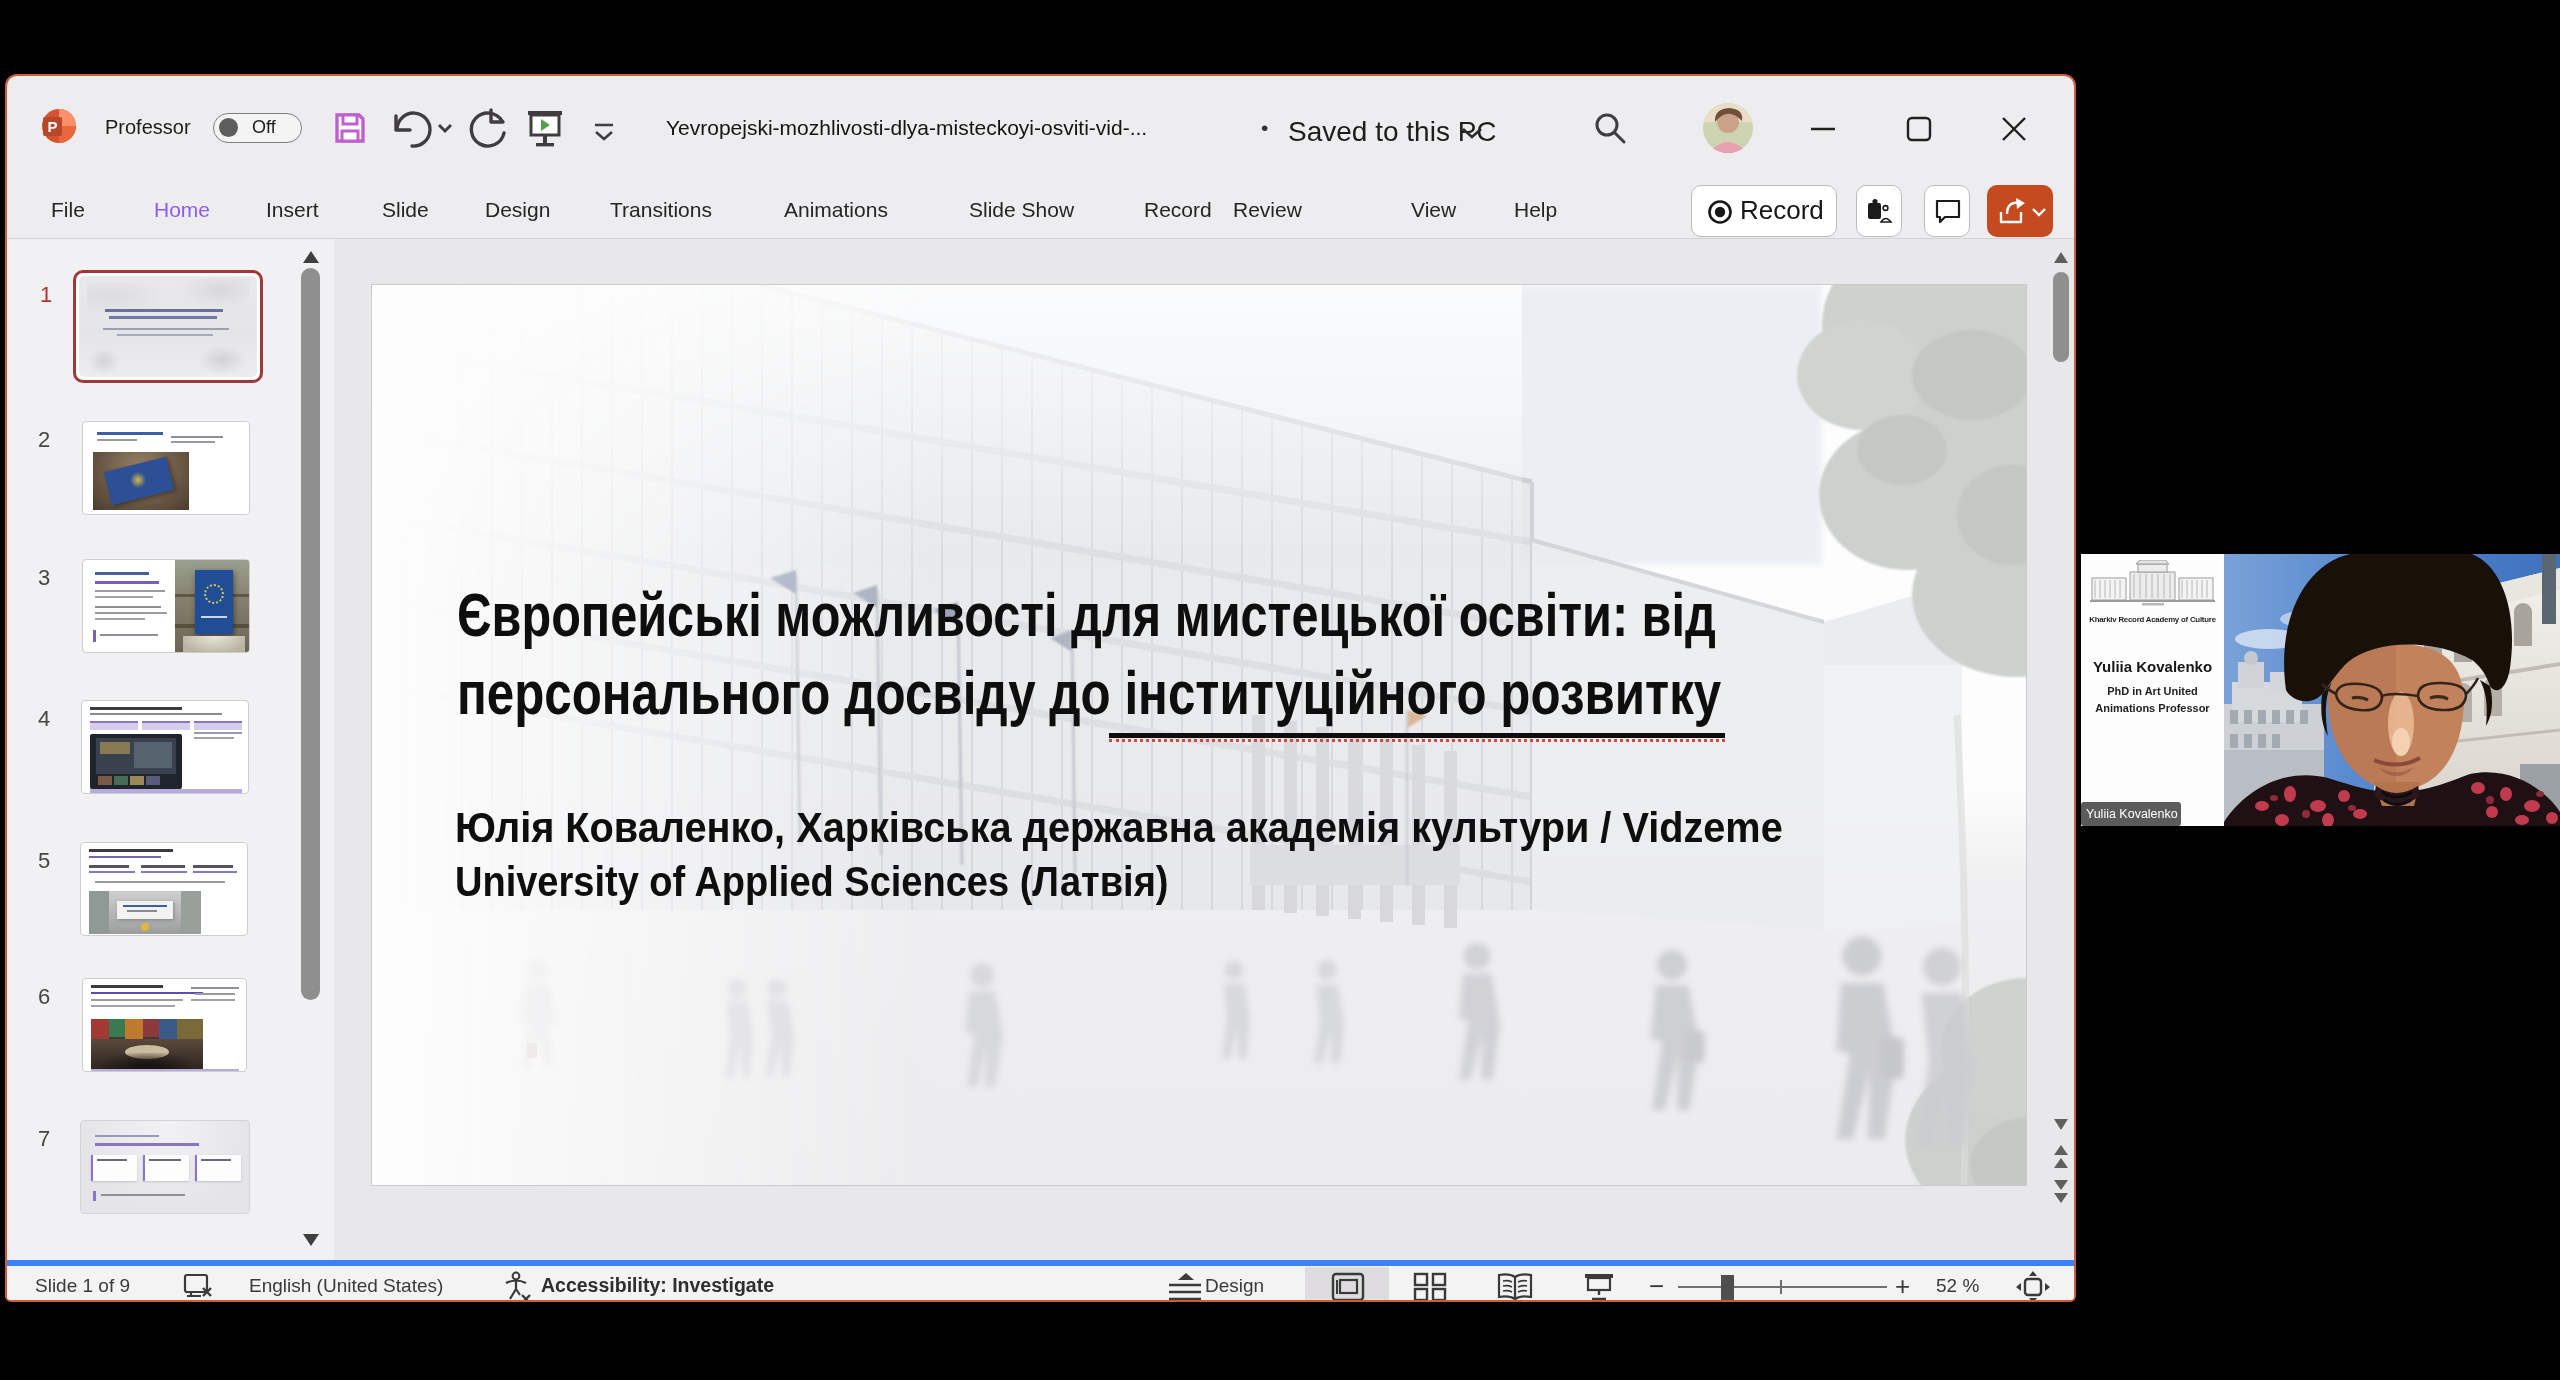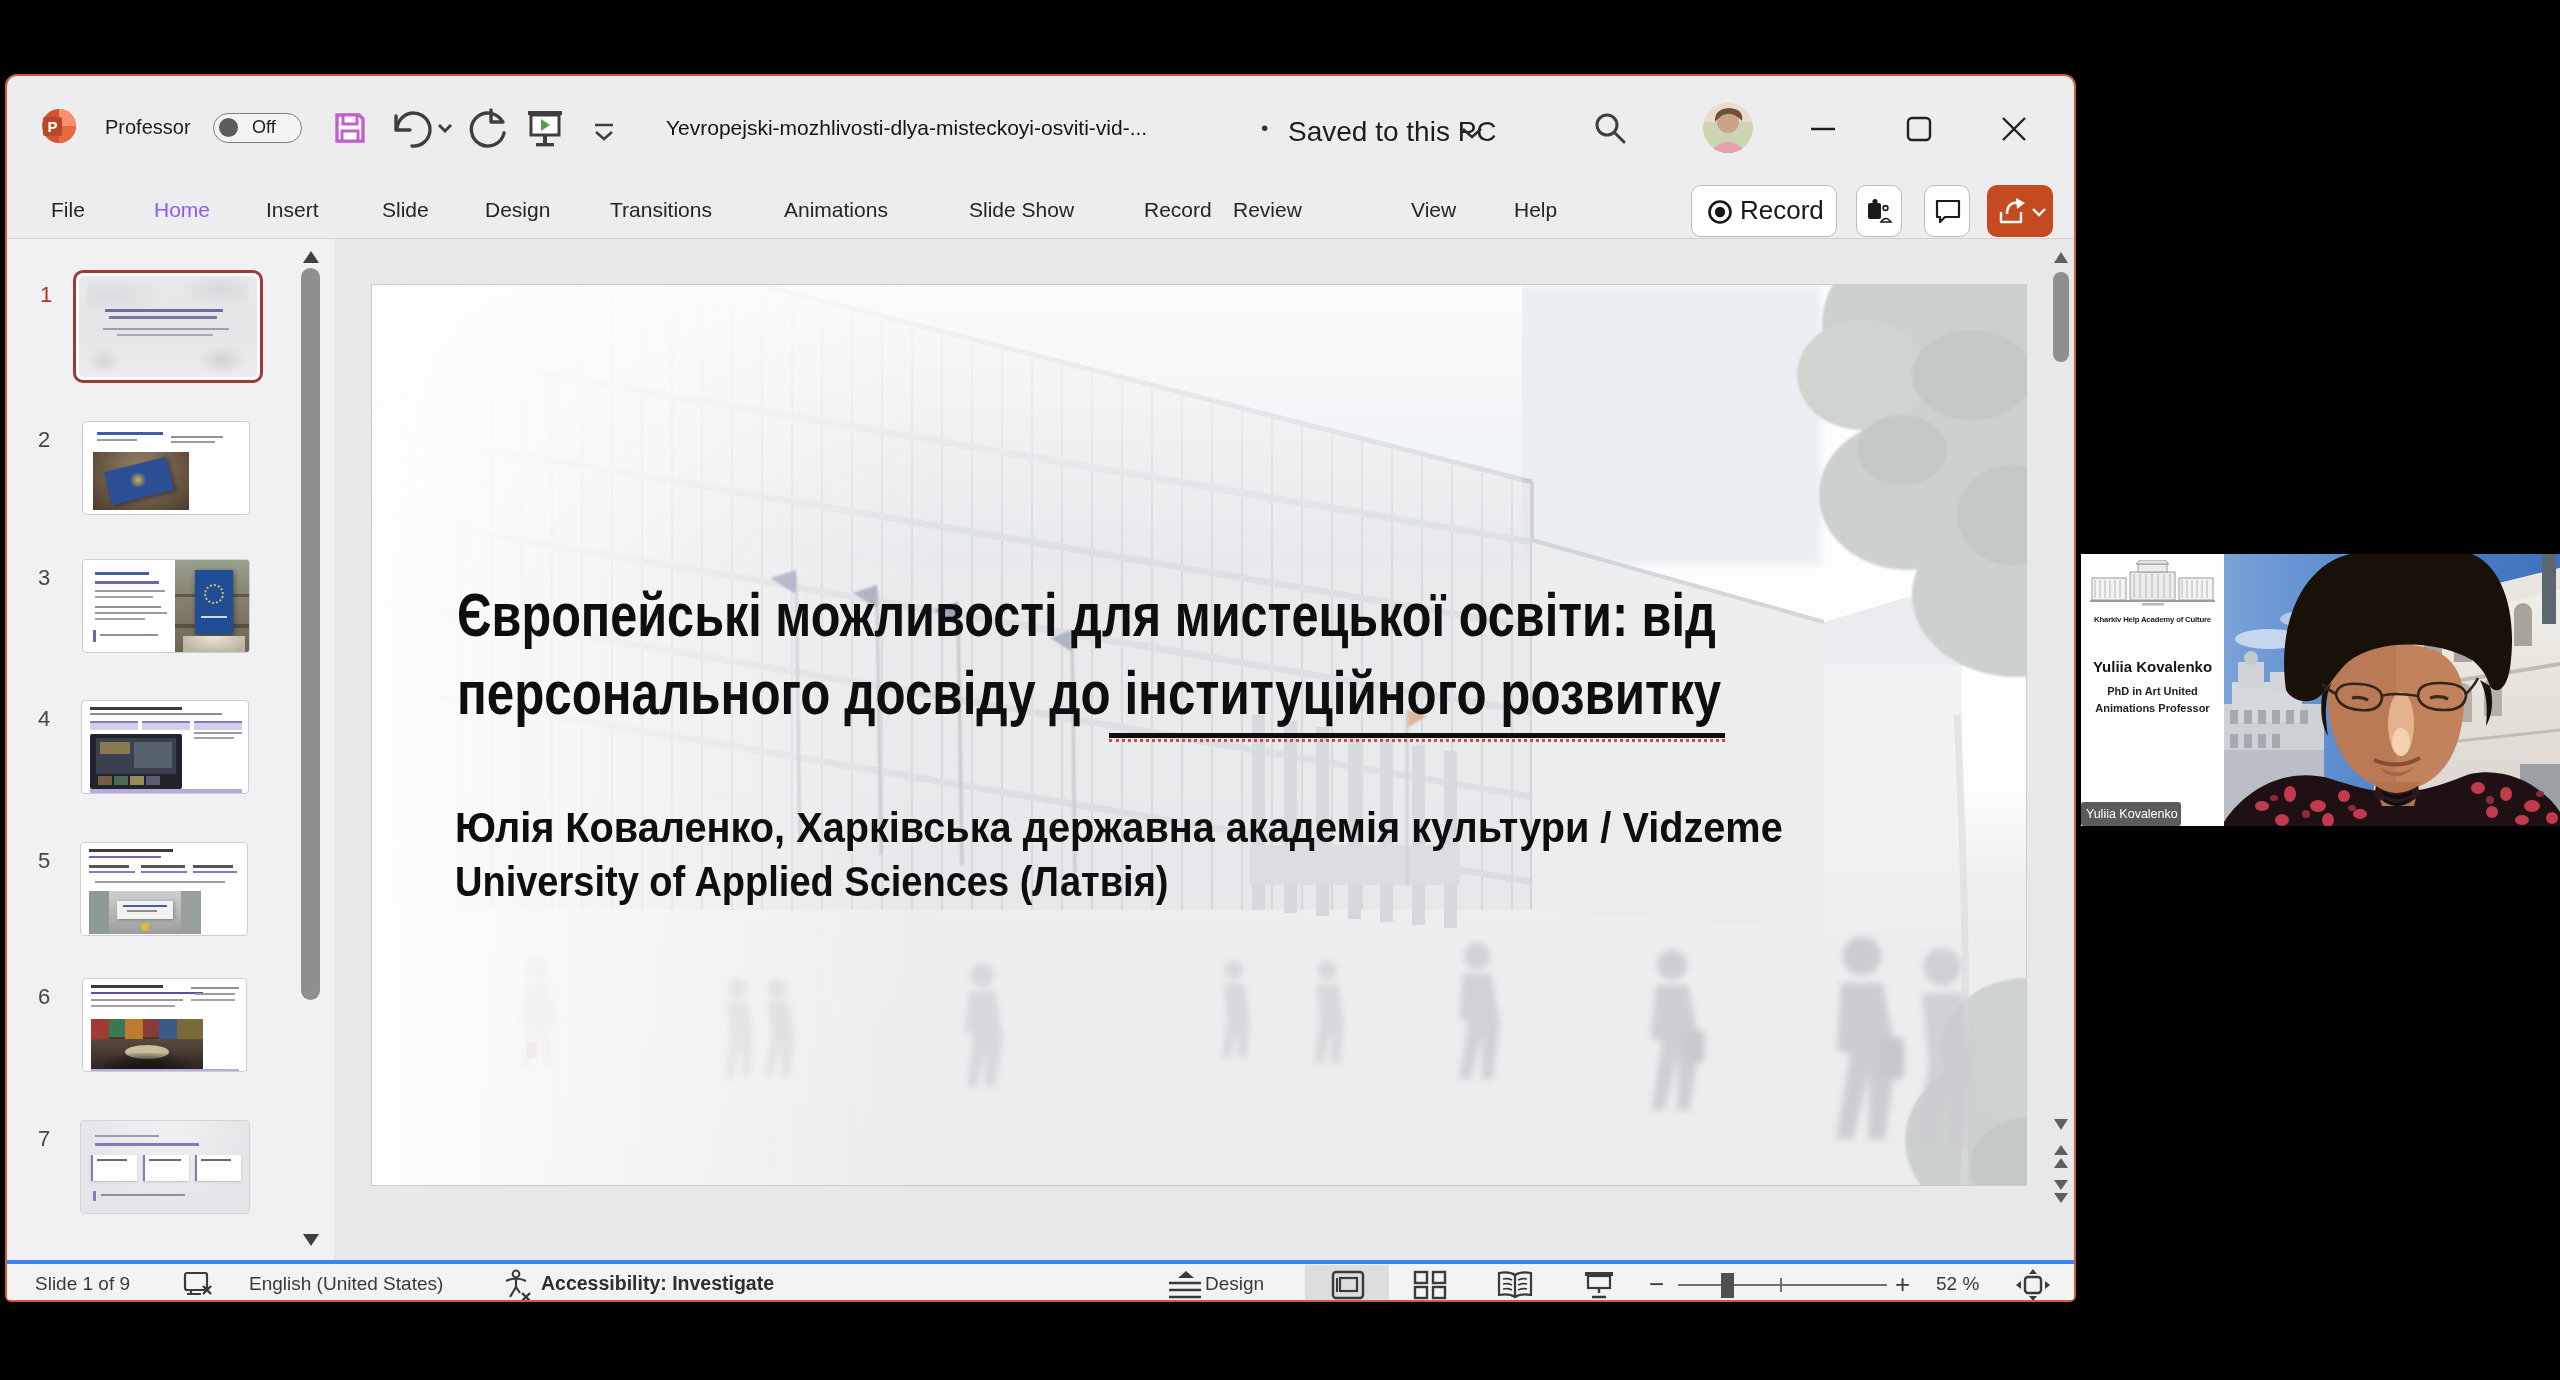--- a/index.html
+++ b/index.html
@@ -475,21 +475,21 @@
           <path d="M9 13 L16 2 H2 Z" fill="#5f5f5f"></path>
         </svg>
       <svg class="abs" style="left:1718px;top:905px;" width="18" height="30" viewBox="0 0 18 30">
           <path d="M9 1 L16 11 H2 Z M9 14 L16 24 H2 Z" fill="#5f5f5f"></path>
         </svg>
       <svg class="abs" style="left:1718px;top:940px;" width="18" height="30" viewBox="0 0 18 30">
           <path d="M9 11 L16 1 H2 Z M9 24 L16 14 H2 Z" fill="#5f5f5f"></path>
         </svg>
     </div>
 
-    <div class="abs" id="status" style="left:0;top:1184px;width:2071px;height:42px;background:#f4f3f4;border-top:4px solid #3b82f6;">
+    <div class="abs" id="status" style="left:0;top:1184px;width:2071px;height:42px;background:#f4f3f4;border-top:6px solid #3b82f6;">
       <div class="abs" style="left:28px;top:9px;font-size:19px;color:#3a3a3a;">Slide 1 of 9</div>
       <svg class="abs" style="left:176px;top:7px;" width="32" height="28" viewBox="0 0 32 28">
         <rect x="2" y="2" width="22" height="17" rx="2" fill="none" stroke="#3a3a3a" stroke-width="2.2"></rect>
         <path d="M8 19 v4 M4 23 h14" stroke="#3a3a3a" stroke-width="2.2"></path>
         <path d="M20 15 l8 8 M28 15 l-8 8" stroke="#3a3a3a" stroke-width="2.4"></path>
       </svg>
       <div class="abs" style="left:242px;top:9px;font-size:19px;color:#3a3a3a;">English (United States)</div>
       <svg class="abs" style="left:494px;top:5px;" width="34" height="32" viewBox="0 0 34 32">
         <circle cx="15" cy="5" r="3.4" fill="none" stroke="#3a3a3a" stroke-width="2"></circle>
         <path d="M5 12 q10 -5 20 0 M15 10 v8 M15 18 l-6 10 M15 18 l4 6" fill="none" stroke="#3a3a3a" stroke-width="2.2"></path>
@@ -563,21 +563,21 @@
           <line x1="50" y1="14" x2="50" y2="38"></line>
           <line x1="56" y1="14" x2="56" y2="38"></line>
           <line x1="62" y1="14" x2="62" y2="38"></line>
           <line x1="68" y1="14" x2="68" y2="38"></line>
           <line x1="74" y1="14" x2="74" y2="38"></line>
           <line x1="80" y1="14" x2="80" y2="38"></line>
       </g>
       <rect x="0" y="40" width="125" height="2" fill="#9c9c9c"></rect>
       <rect x="52" y="43" width="22" height="2.5" fill="#b8b8b8"></rect>
     </svg>
-    <div class="abs" style="left:0;top:61px;width:143px;text-align:center;font-size:7.8px;font-weight:bold;color:#1c1c1c;letter-spacing:-0.2px;">Kharkiv Help Academy of Culture</div>
+    <div class="abs" style="left:0;top:61px;width:143px;text-align:center;font-size:7.8px;font-weight:bold;color:#1c1c1c;letter-spacing:-0.2px;">Kharkiv Record Academy of Culture</div>
     <div class="abs" style="left:0;top:104px;width:143px;text-align:center;font-size:15px;font-weight:bold;color:#161616;">Yuliia Kovalenko</div>
     <div class="abs" style="left:0;top:131px;width:143px;text-align:center;font-size:11px;font-weight:bold;color:#222;">PhD in Art United</div>
     <div class="abs" style="left:0;top:148px;width:143px;text-align:center;font-size:11px;font-weight:bold;color:#222;">Animations Professor</div>
 
     <svg class="abs" style="left:143px;top:0;" width="336" height="272" viewBox="0 0 336 272">
       <defs>
         <linearGradient id="wsky" x1="0" y1="0" x2="1" y2="0">
           <stop offset="0" stop-color="#7aa2d8"></stop>
             <stop offset="0.5" stop-color="#4f83cc"></stop>
             <stop offset="1" stop-color="#3f72bd"></stop>

